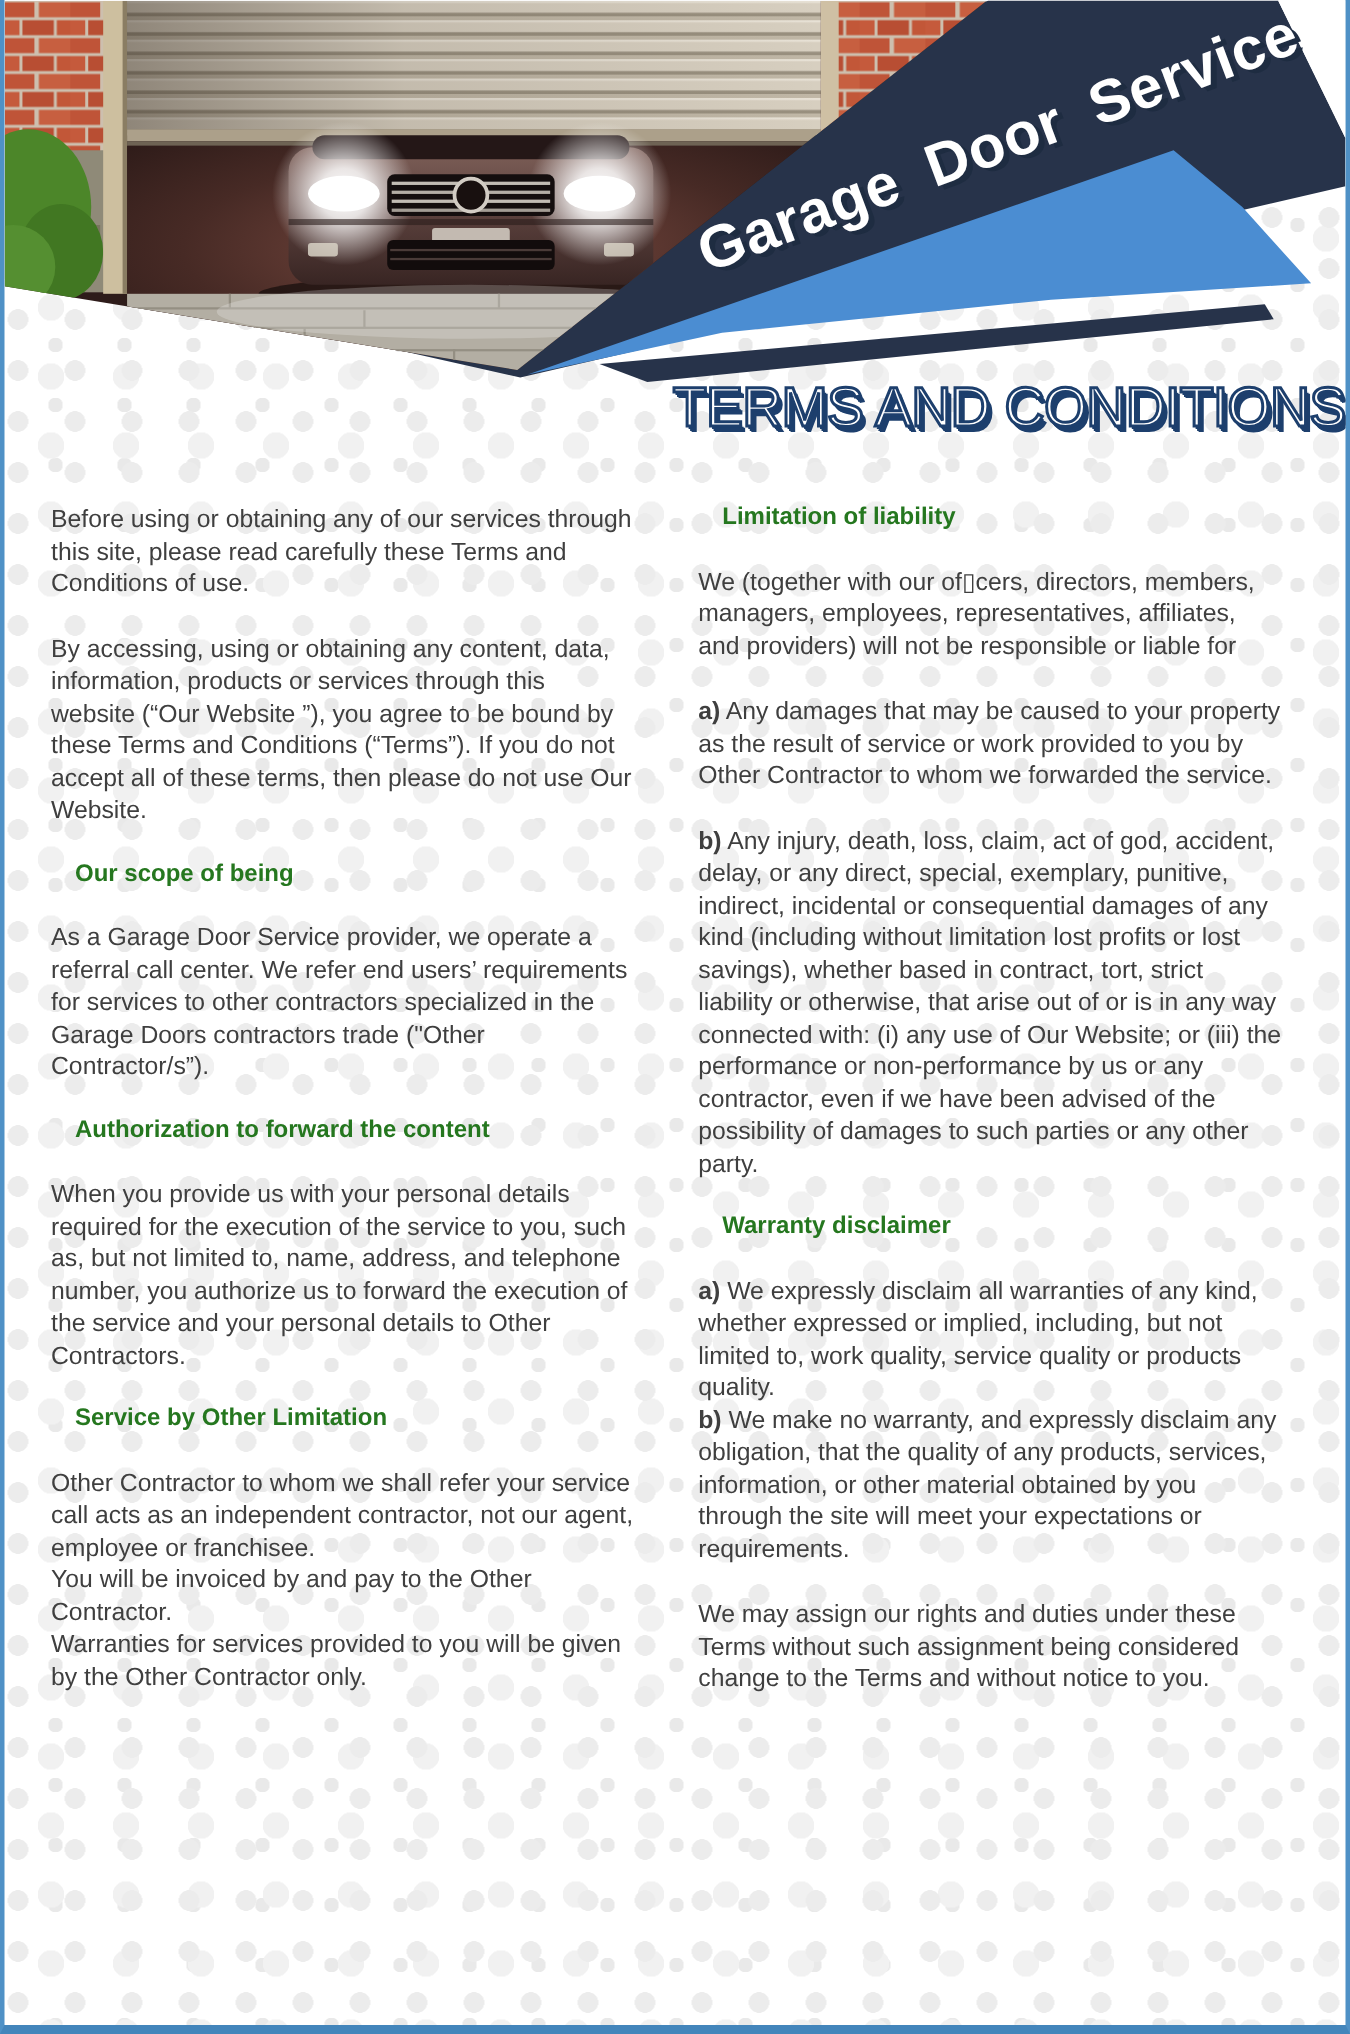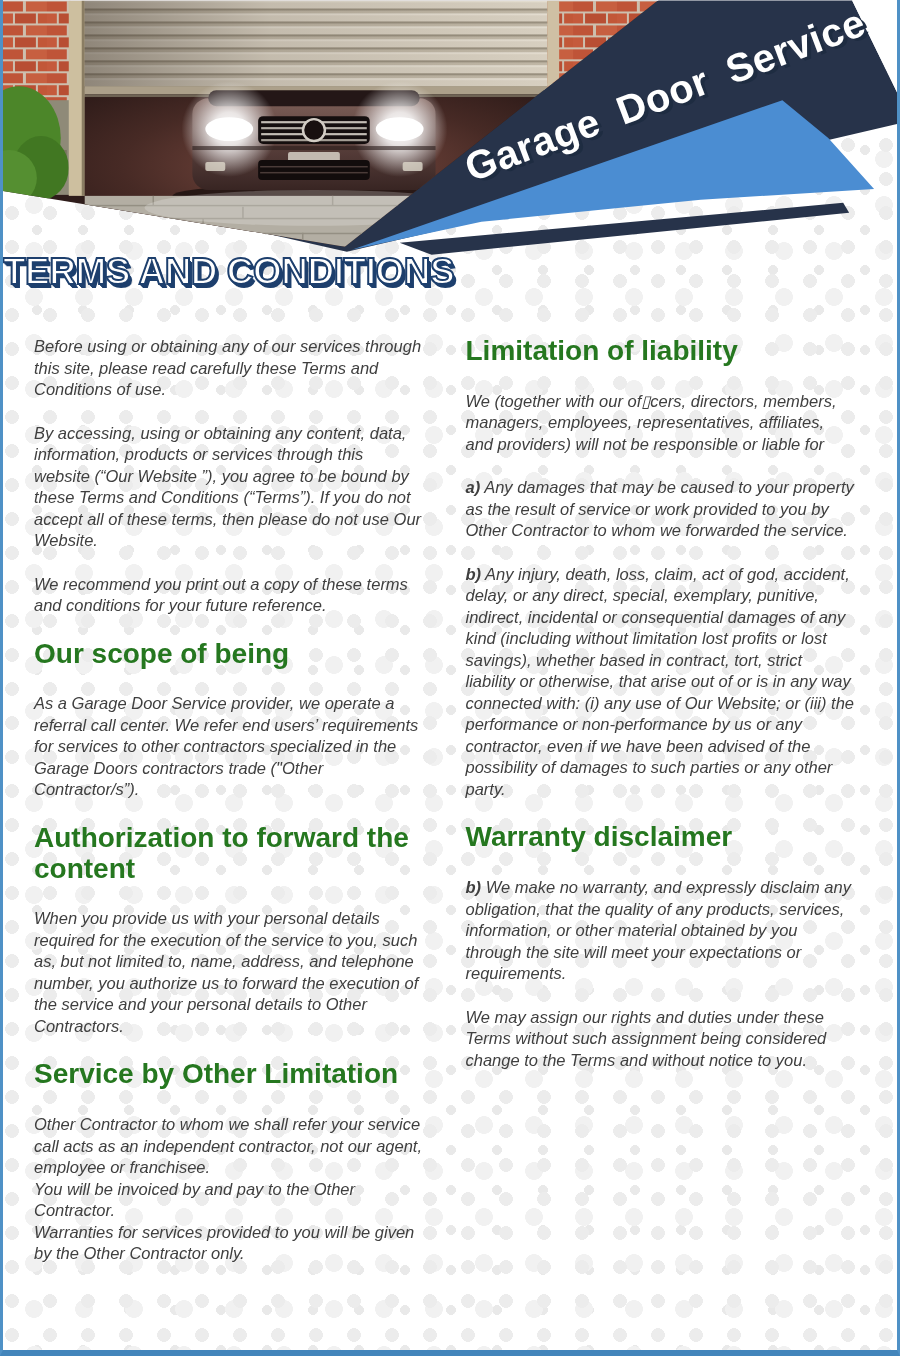--- a/index.html
+++ b/index.html
@@ -14,32 +14,32 @@
       radial-gradient(circle 5px at 34px 30px, #e9e9e9 97%, transparent 100%) 0 0 / 46px 40px,
       #ffffff;
   }
   .header{position:relative;height:312px;}
   .header svg{display:block;}
   .bannerTxt{
     font-family:"Liberation Sans",sans-serif;font-weight:bold;font-size:40px;
     letter-spacing:.5px;word-spacing:10px;
   }
   .pageTitle{
-    position:absolute;top:252px;left:0;right:0;text-align:left;
-    font-weight:bold;font-size:37px;line-height:1.1;letter-spacing:-.5px;
+    position:absolute;top:252px;left:0;right:0;text-align:right;
+    font-weight:normal;font-size:37px;line-height:1.1;letter-spacing:-.5px;
     color:#ffffff;-webkit-text-stroke:2px #1d3f6d;
     text-shadow:3px 4px 0 #1d3f6d,1px 2px 0 #1d3f6d,2px 3px 0 #1d3f6d;
   }
   .cols{display:flex;gap:42px;padding:24px 42px 0 31px;}
   .col{width:390px;color:#3f3f3f;font-size:16.5px;line-height:21.5px;}
-  .col p{margin:0 0 22px;font-style:italic;}
+  .col p{margin:0 0 22px;}
   .col p.tight{margin-bottom:0;}
   .col h3{
-    color:#25771f;font-size:28px;line-height:1.1;font-weight:bold;
-    margin:6px 0 24px;
+    color:#25771f;font-size:16px;line-height:1.1;font-weight:bold;
+    margin:6px 16px 24px;
   }
   .col h3:first-child{margin-top:0;}
   .prewrap{white-space:pre-line;}
   .col b{font-weight:bold;}
 </style>
 </head>
 <body>
 
 <div class="page">
 
@@ -158,40 +158,40 @@
     </svg>
 
     <div class="pageTitle">TERMS AND CONDITIONS</div>
   </div>
 
   <div class="cols">
 
     <div class="col">
       <p>Before using or obtaining any of our services through this site, please read carefully these Terms and Conditions of use.</p>
       <p>By accessing, using or obtaining any content, data, information, products or services through this website (“Our Website ”), you agree to be bound by these Terms and Conditions (“Terms”). If you do not accept all of these terms, then please do not use Our Website.</p>
-      <p>We recommend you print out a copy of these terms and conditions for your future reference.</p>
 
       <h3>Our scope of being</h3>
       <p>As a Garage Door Service provider, we operate a referral call center. We refer end users’ requirements for services to other contractors specialized in the Garage Doors contractors trade ("Other Contractor/s”).</p>
 
       <h3>Authorization to forward the content</h3>
       <p>When you provide us with your personal details required for the execution of the service to you, such as, but not limited to, name, address, and telephone number, you authorize us to forward the execution of the service and your personal details to Other Contractors.</p>
 
       <h3>Service by Other Limitation</h3>
       <p class="prewrap">Other Contractor to whom we shall refer your service call acts as an independent contractor, not our agent, employee or franchisee.
 You will be invoiced by and pay to the Other Contractor.
 Warranties for services provided to you will be given by the Other Contractor only.</p>
     </div>
 
     <div class="col">
       <h3>Limitation of liability</h3>
       <p>We (together with our of▯cers, directors, members, managers, employees, representatives, affiliates, and providers) will not be responsible or liable for</p>
       <p><b>a)</b> <span>Any damages that may be caused to your property as the result of service or work provided to you by Other Contractor to whom we forwarded the service.</span></p>
       <p><b>b)</b> <span>Any injury, death, loss, claim, act of god, accident, delay, or any direct, special, exemplary, punitive, indirect, incidental or consequential damages of any kind (including without limitation lost profits or lost savings), whether based in contract, tort, strict liability or otherwise, that arise out of or is in any way connected with: (i) any use of Our Website; or (iii) the performance or non-performance by us or any contractor, even if we have been advised of the possibility of damages to such parties or any other party.</span></p>
 
       <h3>Warranty disclaimer</h3>
+      <p class="tight"><b>a)</b> <span>We expressly disclaim all warranties of any kind, whether expressed or implied, including, but not limited to, work quality, service quality or products quality.</span></p>
       <p><b>b)</b> <span>We make no warranty, and expressly disclaim any obligation, that the quality of any products, services, information, or other material obtained by you through the site will meet your expectations or requirements.</span></p>
 
       <p>We may assign our rights and duties under these Terms without such assignment being considered change to the Terms and without notice to you.</p>
     </div>
 
   </div>
 </div>
 
 </body></html>

